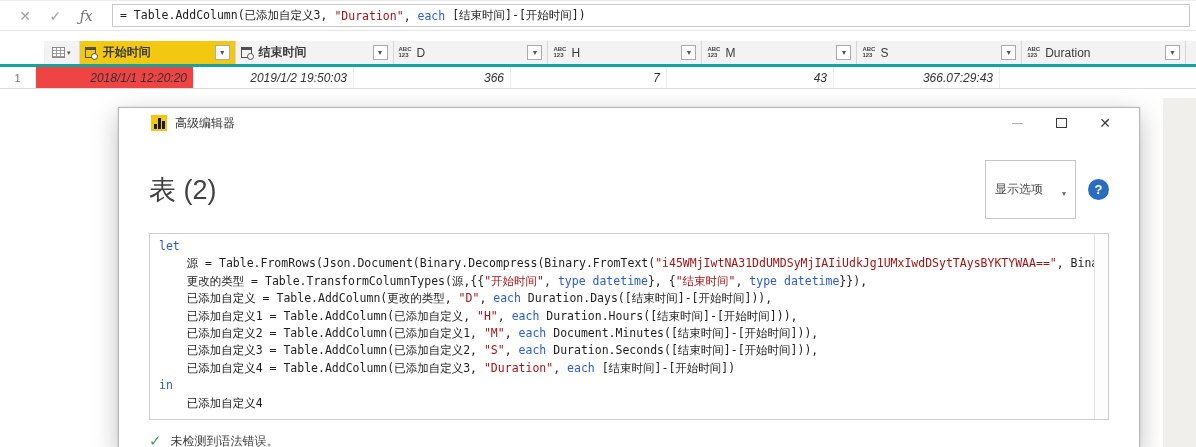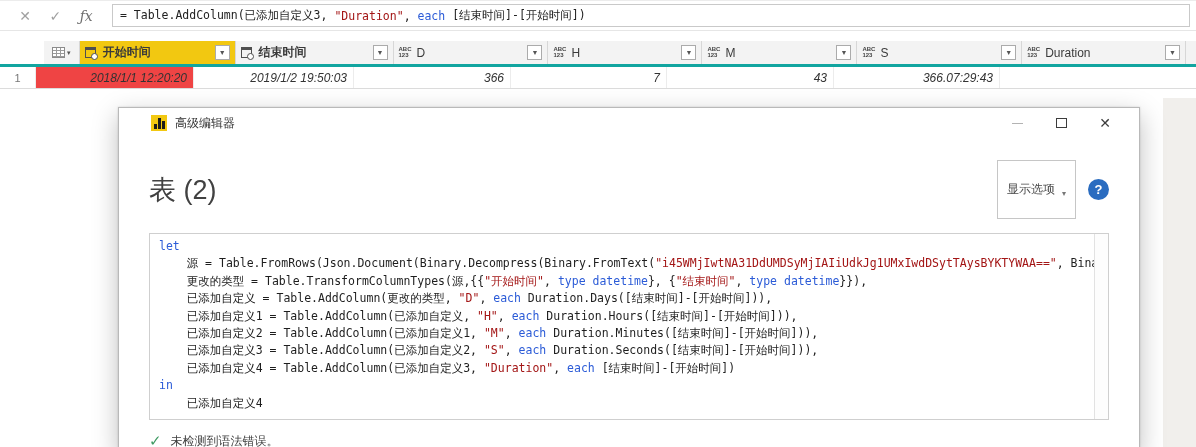--- a/index.html
+++ b/index.html
@@ -68,21 +68,21 @@
   .win-controls { margin-left:auto; display:flex; align-items:center; }
   .win-btn { width:44px; height:26px; display:flex; align-items:center; justify-content:center; }
   .min-glyph { width:11px; border-top:1px solid #b3b3b3; }
   .max-glyph { width:11px; height:10px; border:1px solid #3c3c3c; }
   .close-glyph { font-size:14px; color:#3c3c3c; line-height:1; }
 
   .dlg-header { display:flex; align-items:center; justify-content:space-between; padding:22px 30px 0 30px; }
   .dlg-heading { font-size:27px; font-weight:400; color:#414141;text-align:right; }
   .dlg-tools { display:flex; align-items:center; gap:12px; }
   .display-options { border:1px solid #c6c6c6; background:#fff; padding:20px 9px; font-size:12px;
-                     color:#4a4a4a; display:flex; align-items:flex-end; gap:7px; }
+                     color:#4a4a4a; display:flex; align-items:flex-end; gap:19px; }
   .ddo-caret { font-size:8px; color:#777; }
   .help-btn { width:21px; height:21px; border-radius:50%; background:#2a6cc0; color:#fff;
               font-size:13px; font-weight:bold; display:flex; align-items:center; justify-content:center; }
 
   .code-box { margin:14px 30px 0 30px; height:187px; border:1px solid #cfcfcf; display:flex; }
   .code-lines { flex:1; overflow:hidden; padding:4px 0 4px 9px;
                 font-family:"DejaVu Sans Mono", monospace; font-size:11.5px; line-height:17.4px;
                 color:#1e1e1e; }
   .code-line { white-space:pre; }
   .code-scrollbar { width:14px; border-left:1px solid #e2e2e2; background:#fdfdfd; }
@@ -219,21 +219,21 @@
     </div>
   </div>
 
   <div class="code-box">
     <div class="code-lines">
       <div class="code-line"><span class="tok-kw">let</span></div>
       <div class="code-line"><span class="tok-plain">    源 = Table.FromRows(Json.Document(Binary.Decompress(Binary.FromText(</span><span class="tok-str">"i45WMjIwtNA31DdUMDSyMjIAIiUdkJg1UMxIwdDSytTAysBYKTYWAA=="</span><span class="tok-plain">, BinaryEncoding</span></div>
       <div class="code-line"><span class="tok-plain">    更改的类型 = Table.TransformColumnTypes(源,{{</span><span class="tok-str">"开始时间"</span><span class="tok-plain">, </span><span class="tok-kw">type datetime</span><span class="tok-plain">}, {</span><span class="tok-str">"结束时间"</span><span class="tok-plain">, </span><span class="tok-kw">type datetime</span><span class="tok-plain">}}),</span></div>
       <div class="code-line"><span class="tok-plain">    已添加自定义 = Table.AddColumn(更改的类型, </span><span class="tok-str">"D"</span><span class="tok-plain">, </span><span class="tok-kw">each</span><span class="tok-plain"> Duration.Days([结束时间]-[开始时间])),</span></div>
       <div class="code-line"><span class="tok-plain">    已添加自定义1 = Table.AddColumn(已添加自定义, </span><span class="tok-str">"H"</span><span class="tok-plain">, </span><span class="tok-kw">each</span><span class="tok-plain"> Duration.Hours([结束时间]-[开始时间])),</span></div>
-      <div class="code-line"><span class="tok-plain">    已添加自定义2 = Table.AddColumn(已添加自定义1, </span><span class="tok-str">"M"</span><span class="tok-plain">, </span><span class="tok-kw">each</span><span class="tok-plain"> Duration.Minutes([结束时间]-[开始时间])),</span></div>
+      <div class="code-line"><span class="tok-plain">    已添加自定义2 = Table.AddColumn(已添加自定义1, </span><span class="tok-str">"M"</span><span class="tok-plain">, </span><span class="tok-kw">each</span><span class="tok-plain"> Document.Minutes([结束时间]-[开始时间])),</span></div>
       <div class="code-line"><span class="tok-plain">    已添加自定义3 = Table.AddColumn(已添加自定义2, </span><span class="tok-str">"S"</span><span class="tok-plain">, </span><span class="tok-kw">each</span><span class="tok-plain"> Duration.Seconds([结束时间]-[开始时间])),</span></div>
       <div class="code-line"><span class="tok-plain">    已添加自定义4 = Table.AddColumn(已添加自定义3, </span><span class="tok-str">"Duration"</span><span class="tok-plain">, </span><span class="tok-kw">each</span><span class="tok-plain"> [结束时间]-[开始时间])</span></div>
       <div class="code-line"><span class="tok-kw">in</span></div>
       <div class="code-line"><span class="tok-plain">    已添加自定义4</span></div>
     </div>
     <div class="code-scrollbar"></div>
   </div>
 
   <div class="status-row">
     <span class="status-check">✓</span>

